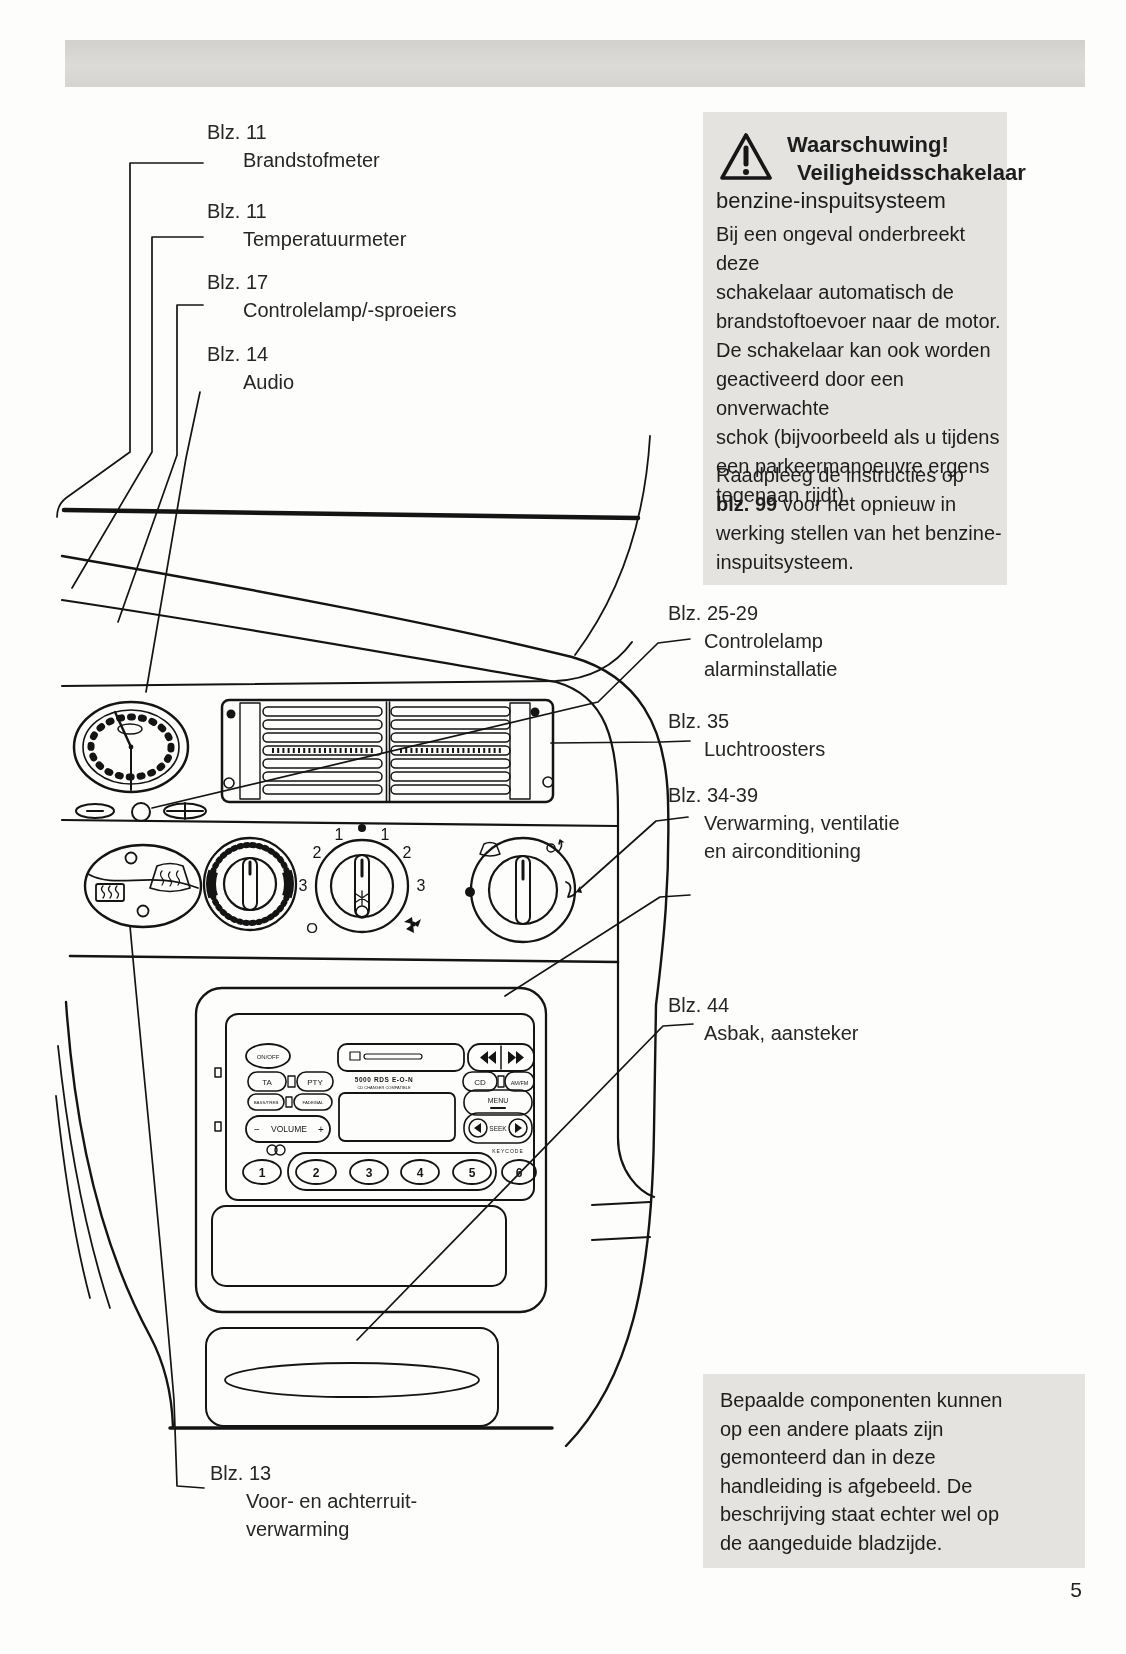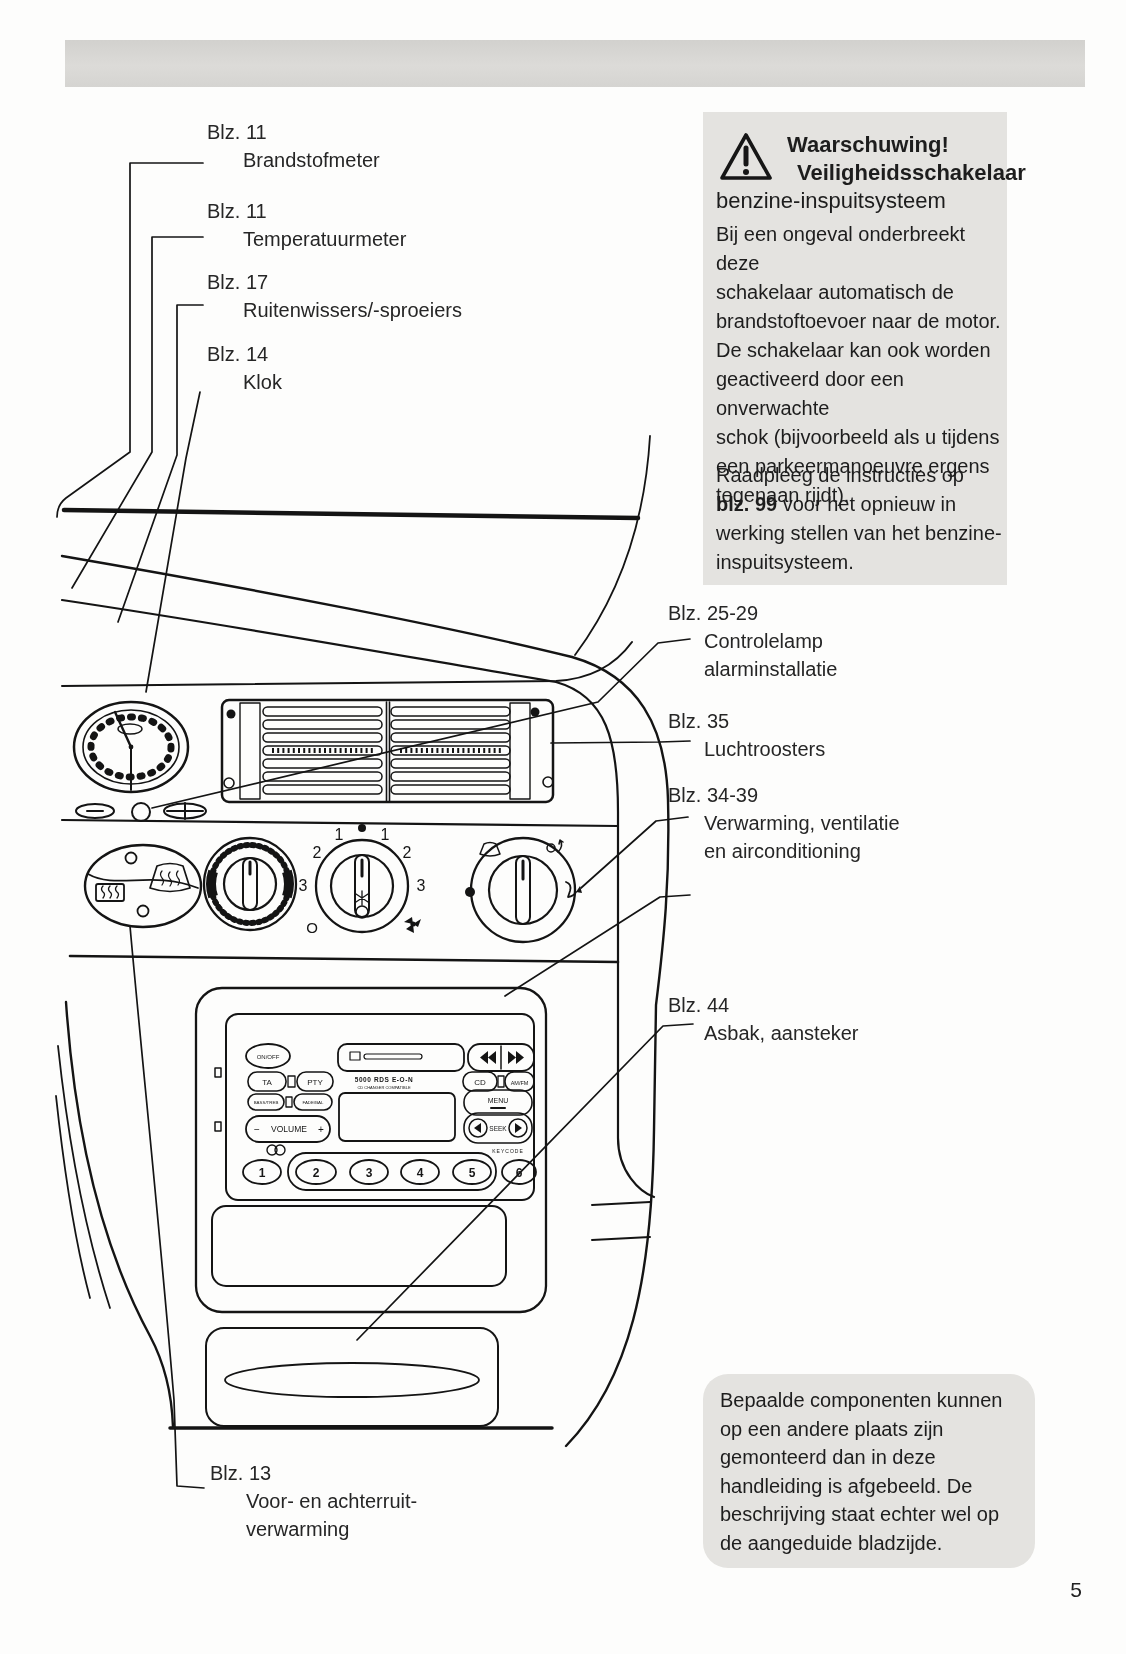--- a/index.html
+++ b/index.html
@@ -16,21 +16,21 @@
   .lbl .tx{white-space:pre-line;margin-left:36px;}
   .graybox{position:absolute;background:#e4e3e0;}
   .warn{left:703px;top:112px;width:304px;height:473px;}
   .warn .tri{position:absolute;left:16px;top:20px;}
   .warn .t1{position:absolute;left:84px;top:20px;font-size:22px;font-weight:bold;white-space:nowrap;}
   .warn .t2{position:absolute;left:84px;top:48px;font-size:22px;font-weight:bold;white-space:nowrap;margin-left:10px;}
   .warn .t3{position:absolute;left:13px;top:76px;font-size:22px;font-weight:normal;white-space:nowrap;}
   .warn .b1{position:absolute;left:13px;top:108px;font-size:20px;line-height:29px;white-space:pre-line;}
   .warn .b2{position:absolute;left:13px;top:349px;font-size:20px;line-height:29px;white-space:pre-line;}
   .warn .b2 b{font-weight:bold;}
-  .note{left:703px;top:1374px;width:332px;height:194px;border-radius:25px;}
+  .note{left:703px;top:1374px;width:382px;height:194px;}
   .note .b{position:absolute;left:17px;top:12px;font-size:20px;line-height:28.5px;white-space:pre-line;}
   .pageno{position:absolute;right:44px;top:1578px;font-size:21px;color:#222;}
 </style>
 </head>
 <body>
 
 <div class="page">
 
   <div class="topbar"></div>
 
@@ -262,25 +262,25 @@
   <div class="lbl" style="left:207px;top:118px">
     <div class="pg">Blz. 11</div>
     <div class="tx">Brandstofmeter</div>
   </div>
   <div class="lbl" style="left:207px;top:197px">
     <div class="pg">Blz. 11</div>
     <div class="tx">Temperatuurmeter</div>
   </div>
   <div class="lbl" style="left:207px;top:268px">
     <div class="pg">Blz. 17</div>
-    <div class="tx">Ruitenwissers/-sproeiers</div>
+    <div class="tx">Controlelamp/-sproeiers</div>
   </div>
   <div class="lbl" style="left:207px;top:340px">
     <div class="pg">Blz. 14</div>
-    <div class="tx">Klok</div>
+    <div class="tx">Audio</div>
   </div>
 
   <div class="lbl" style="left:668px;top:599px">
     <div class="pg">Blz. 25-29</div>
     <div class="tx">Controlelamp
 alarminstallatie</div>
   </div>
   <div class="lbl" style="left:668px;top:707px">
     <div class="pg">Blz. 35</div>
     <div class="tx">Luchtroosters</div>

